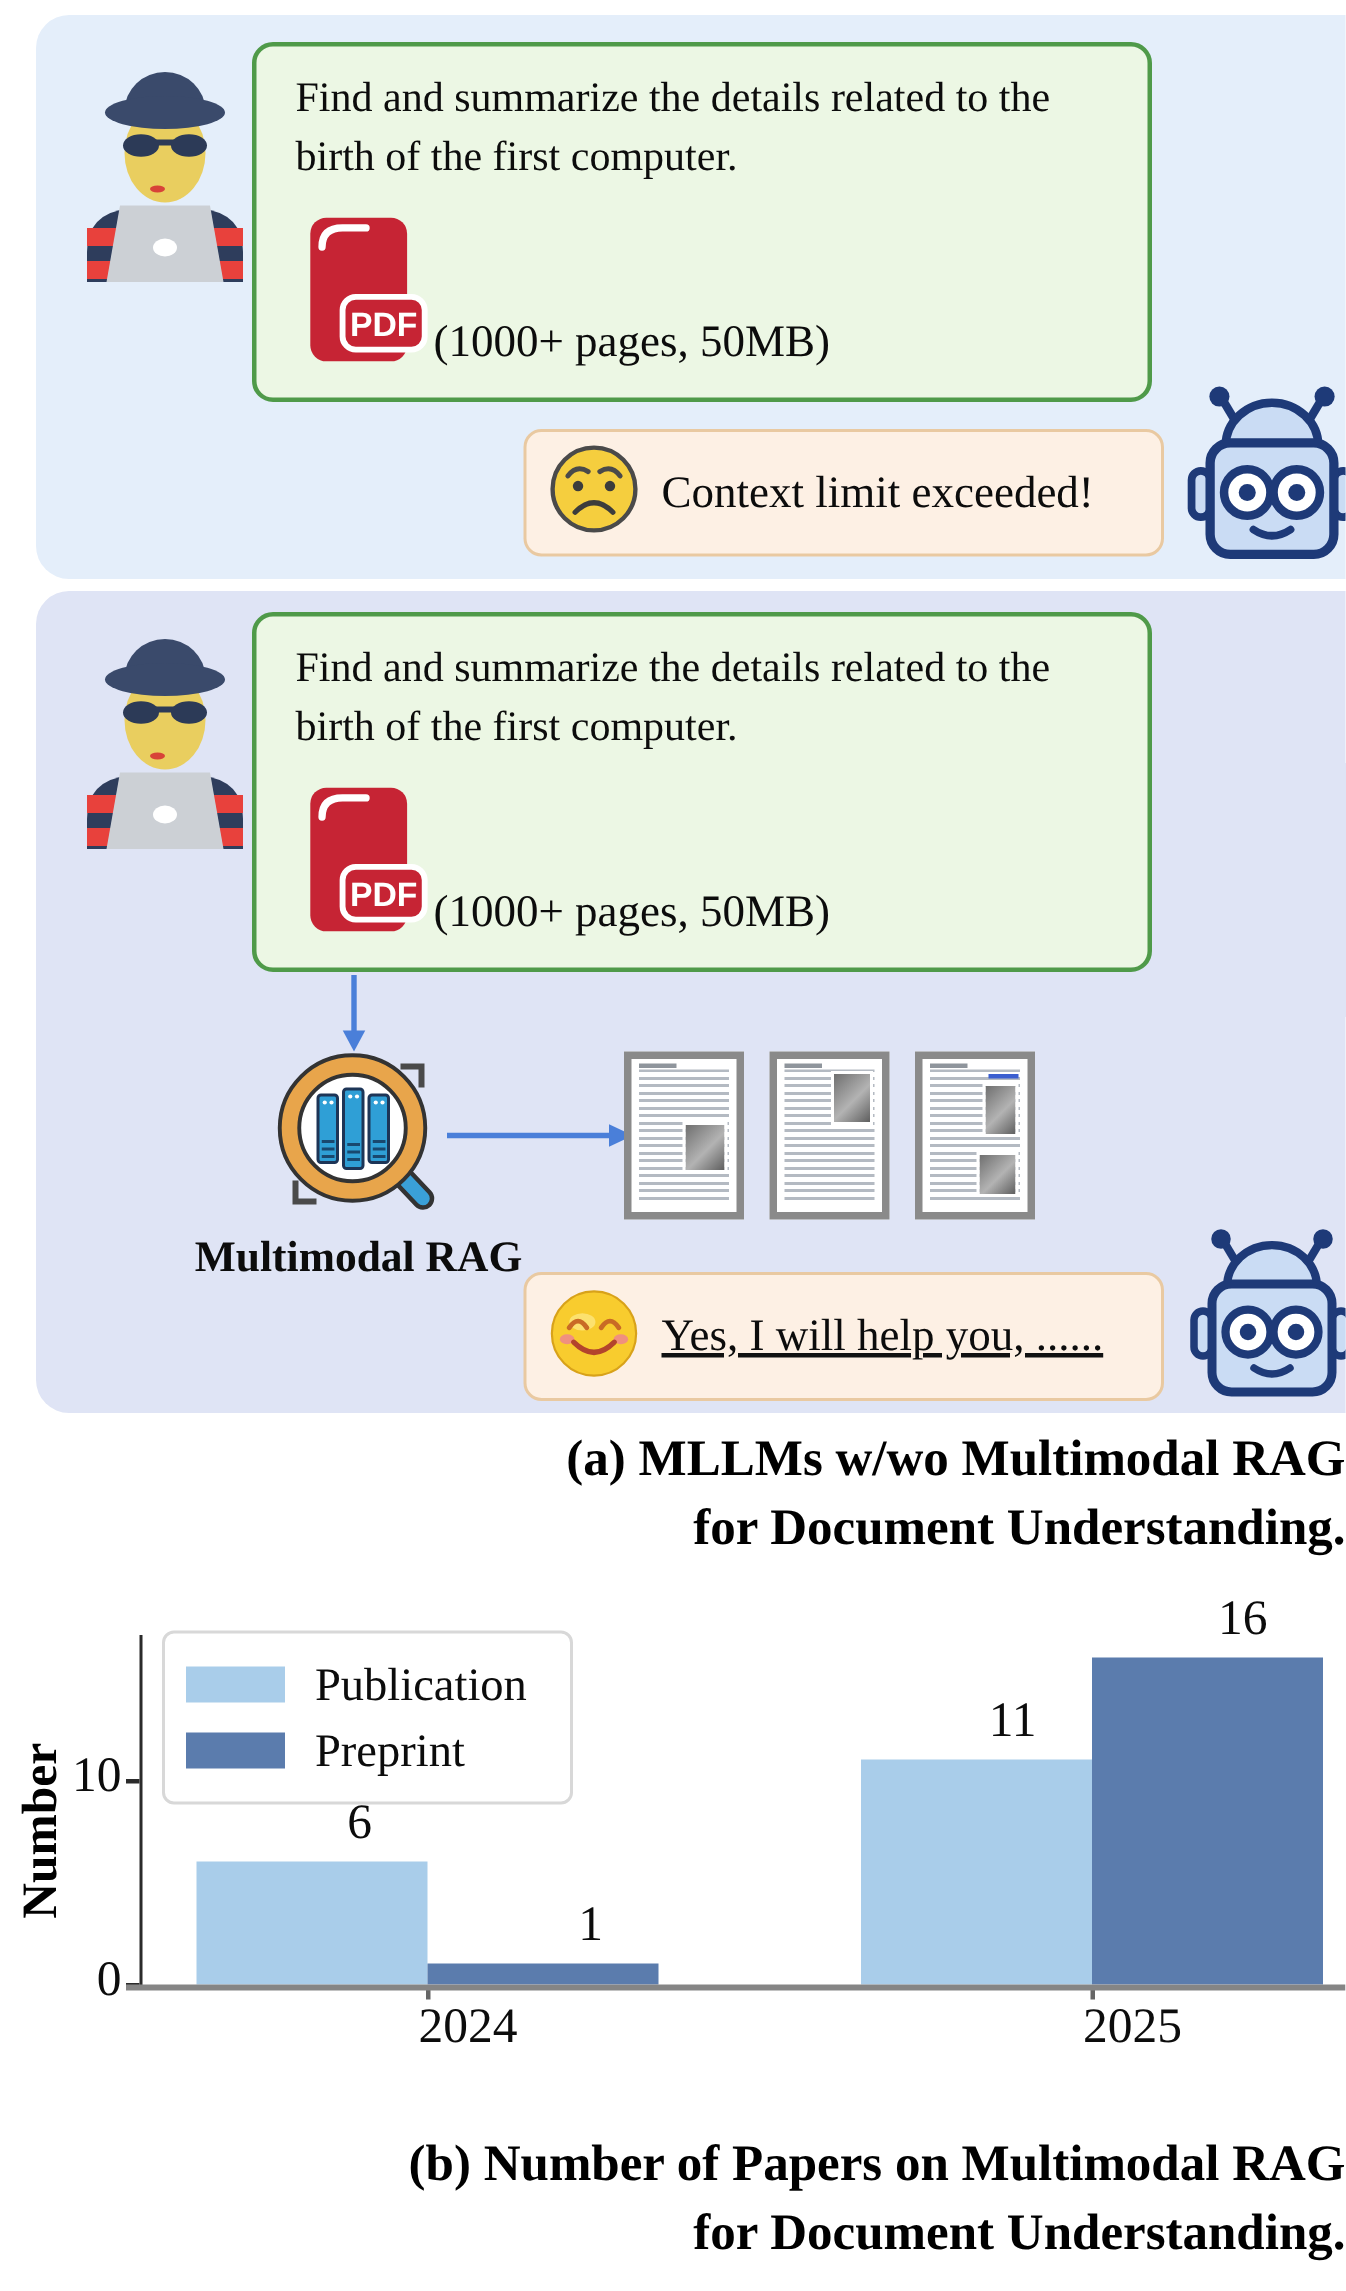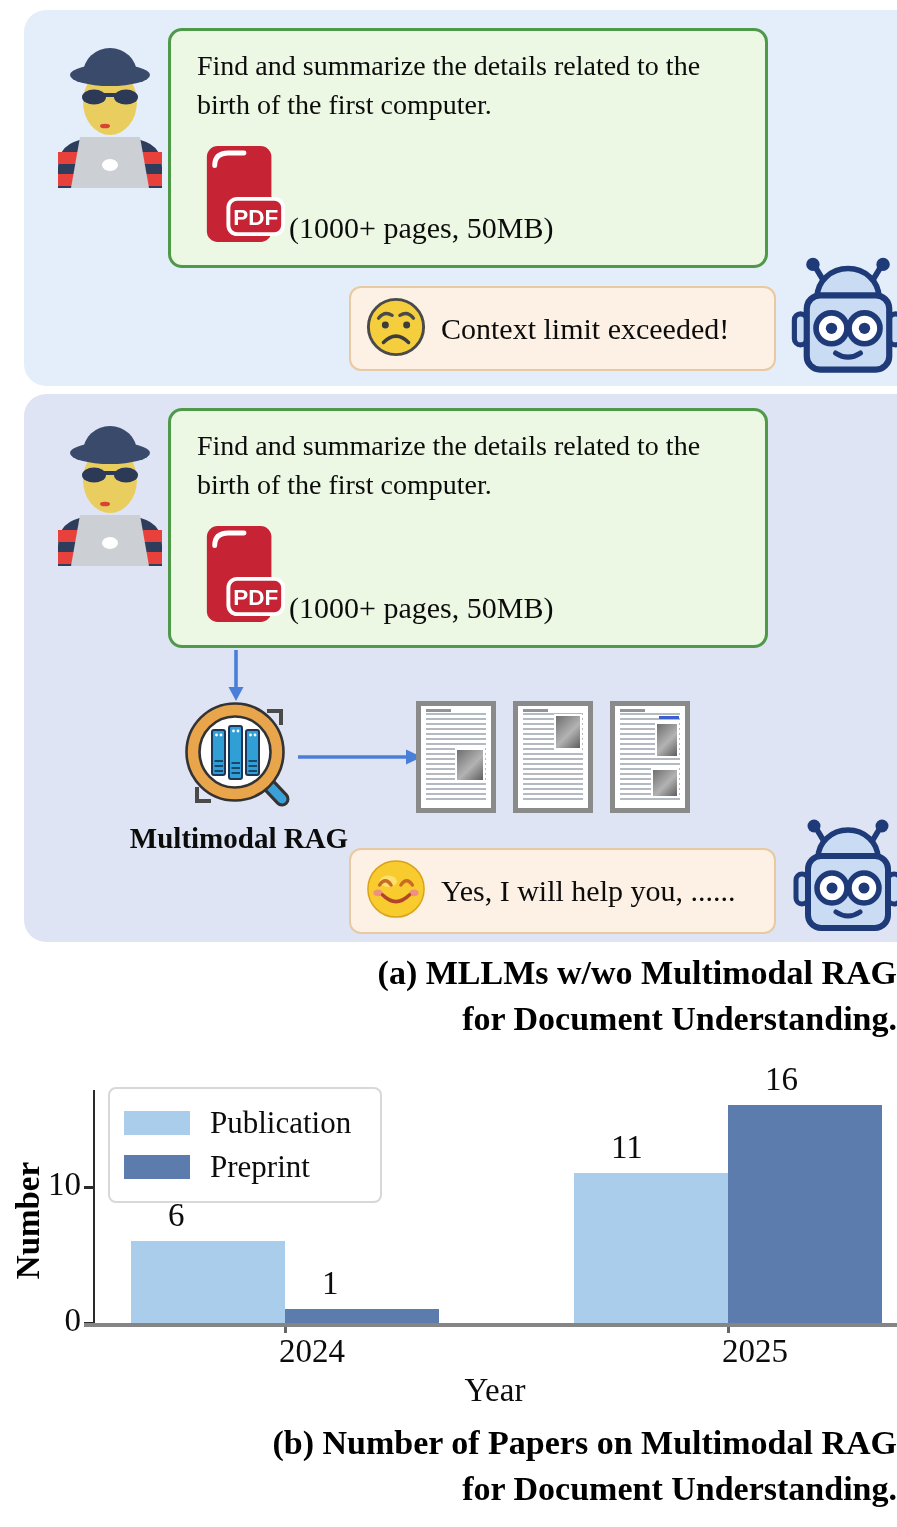--- a/index.html
+++ b/index.html
@@ -27,21 +27,21 @@
   .doc{width:80px;height:112px;background:#fff;border:5px solid #8a8a8a;box-sizing:border-box;position:relative;}
   .doc .lines{position:absolute;top:7px;left:5px;right:5px;bottom:6px;background:repeating-linear-gradient(to bottom,#b4bac2 0 2px,transparent 2px 5px);}
   .doc .hline{position:absolute;top:3px;left:5px;width:36%;height:3px;background:#8f959c;}
   .doc .img{position:absolute;background:linear-gradient(135deg,#6f6f6f,#b3b3b3 55%,#5e5e5e);border:2px solid #fff;}
   .doc .blue{position:absolute;background:#3b5fd0;height:3px;}
   
   .chart{position:absolute;left:0;top:1052px;width:897px;height:368px;}
   .chart .spine-y{position:absolute;left:93px;top:38px;width:2px;height:235px;background:#2b2b2b;}
   .chart .spine-x{position:absolute;left:84px;top:271px;width:813px;height:4px;background:#858585;}
   .chart .bar{position:absolute;}
-  .chart .val-label{position:absolute;font-size:33px;text-align:left;color:#0c0c0c;}
+  .chart .val-label{position:absolute;font-size:33px;text-align:right;color:#0c0c0c;}
   .chart .ytick-label{position:absolute;font-size:33px;text-align:right;color:#0c0c0c;}
   .chart .ytick-mark{position:absolute;width:9px;height:2.5px;background:#2b2b2b;}
   .chart .xtick-label{position:absolute;font-size:33px;text-align:right;color:#0c0c0c;}
   .chart .xtick-mark{position:absolute;width:2.5px;height:8px;background:#666;}
   .chart .ylabel{position:absolute;left:-62px;top:150px;width:180px;text-align:center;font-size:33px;font-weight:bold;transform:rotate(-90deg);color:#000;}
   .chart .xlabel{position:absolute;left:93px;top:320px;width:804px;text-align:center;font-size:33px;color:#0c0c0c;}
   .legend{position:absolute;left:108px;top:35px;width:274px;background:rgba(255,255,255,0.95);border:2px solid #d8d8d8;border-radius:8px;box-sizing:border-box;padding:12px 14px;}
   .legend-row{display:flex;align-items:center;gap:20px;height:44px;}
   .legend-swatch{width:66px;height:24px;flex:0 0 66px;}
   .legend-label{font-size:31px;color:#0c0c0c;}
@@ -219,21 +219,21 @@
     </div>
     <div class="doc">
       <div class="lines"></div>
         <div class="hline"></div>
       <div class="blue" style="top:10px;right:6px;width:20px;"></div>
       <div class="img" style="right:6px;top:16px;width:20px;height:32px;"></div>
       <div class="img" style="right:6px;bottom:10px;width:24px;height:26px;"></div>
     </div>
   </div>
 
-  <div class="resp-box" style="top:454px;height:86px;">
+  <div class="resp-box" style="top:454px;height:86px;text-decoration:underline;">
     <span>
       <svg width="62" height="62" viewBox="0 0 64 64">
         <circle cx="32" cy="32" r="29" fill="#f8cc2e"></circle>
         <circle cx="32" cy="32" r="29" fill="none" stroke="#d8a21a" stroke-width="1.5"></circle>
         <ellipse cx="24" cy="24" rx="9" ry="6" fill="#fde98a" opacity="0.7"></ellipse>
         <path d="M15,28 Q21,19 27,28" stroke="#c96a25" stroke-width="3.4" fill="none" stroke-linecap="round"></path>
         <path d="M37,28 Q43,19 49,28" stroke="#c96a25" stroke-width="3.4" fill="none" stroke-linecap="round"></path>
         <ellipse cx="13.5" cy="36" rx="5" ry="3.4" fill="#f0907e"></ellipse>
         <ellipse cx="50.5" cy="36" rx="5" ry="3.4" fill="#f0907e"></ellipse>
         <path d="M18,38 Q32,52 46,38" stroke="#b3442c" stroke-width="3.6" fill="none" stroke-linecap="round"></path>
@@ -281,21 +281,20 @@
       <div class="xtick-label" style="left: 668px; top: 281px; width: 120px;">2025</div>
       <div class="xtick-mark" style="left: 727px; top: 273px;"></div>
       <div class="ytick-label" style="left: 23px; top: 250px; width: 58px;">0</div>
       <div class="ytick-mark" style="left: 84px; top: 270px;"></div>
       <div class="ytick-label" style="left: 23px; top: 114px; width: 58px;">10</div>
       <div class="ytick-mark" style="left: 84px; top: 134px;"></div>
     </div>
   <div class="spine-y"></div>
   <div class="spine-x"></div>
   <div class="ylabel">Number</div>
-  <div class="xlabel">Year</div>
   <div class="legend">
       <div class="legend-row">
         <div class="legend-swatch" style="background: rgb(169, 205, 234);"></div>
         <div class="legend-label">Publication</div>
       </div>
       <div class="legend-row">
         <div class="legend-swatch" style="background: rgb(91, 124, 173);"></div>
         <div class="legend-label">Preprint</div>
       </div>
     </div>

